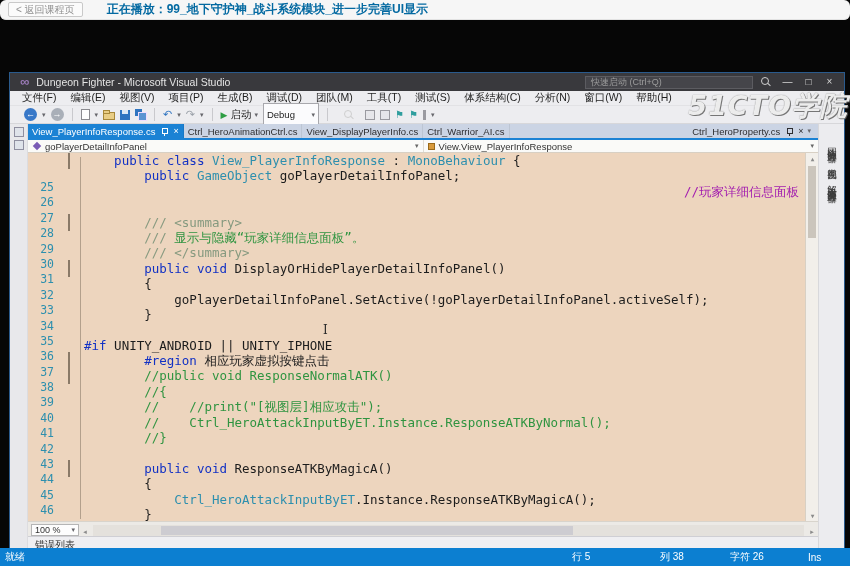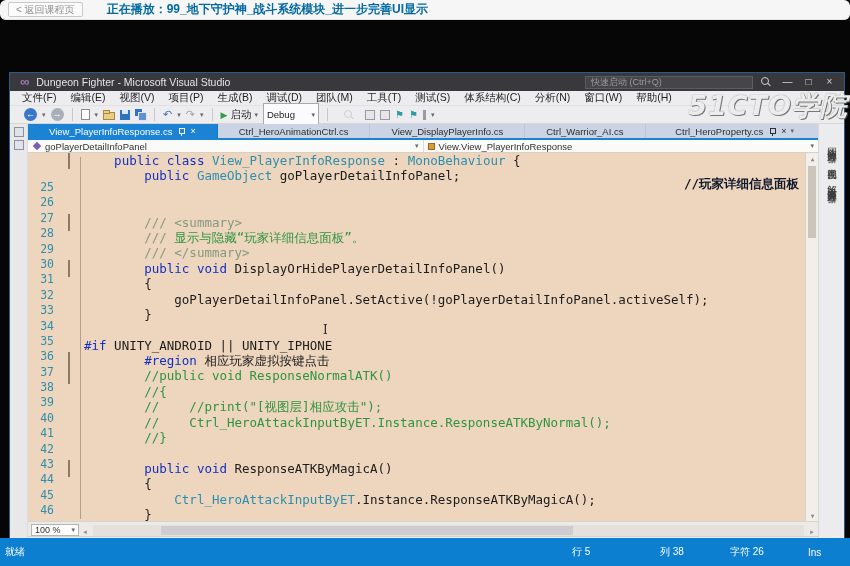--- a/index.html
+++ b/index.html
@@ -74,21 +74,21 @@
                 flex-direction:column; align-items:center; padding-top:3px; gap:3px; }
   .dock-ic { width:10px; height:10px; border:1px solid #8f8fa0; background:#dfe3ea; }
   #right-strip { width:26px; background:#ECECEF; border-left:1px solid #d8d8db; display:flex;
                  flex-direction:column; align-items:center; padding-top:16px; gap:14px; }
   .vtab { writing-mode:vertical-rl; text-orientation:upright; font-size:9.5px; color:#3b3b3b;
           letter-spacing:1px; cursor:pointer; white-space:nowrap; }
   #main { flex:1; display:flex; flex-direction:column; min-width:0; }
 
   
   #tabbar { height:14px; background:#CBD4E4; display:flex; align-items:stretch; }
-  .dtab { display:flex; align-items:center; padding:0 21px; font-size:9.5px; color:#2d2d30;
+  .dtab { display:flex; align-items:center; padding:0 4px; font-size:9.5px; color:#2d2d30;
           border-right:1px solid rgba(0,0,0,.07); cursor:pointer; white-space:nowrap; }
   .dtab.active { background:#1b82d4; color:#fff; }
   .pin { position:relative; width:7px; height:9px; margin-left:6px; }
   .pin::before { content:""; position:absolute; left:1px; top:1px; width:4px; height:4px;
                  border:1px solid currentColor; }
   .pin::after { content:""; position:absolute; left:3px; top:6px; width:1px; height:3px; background:currentColor; }
   .tabx { margin-left:5px; font-size:9px; }
   #tabbar-right { margin-left:auto; display:flex; align-items:center; padding-right:3px; }
   #tabbar-right .dtab { border-right:none; }
   #blue-underline { height:2px; background:#1b82d4; }
@@ -109,21 +109,21 @@
   .code-row { display:flex; height:15.4px; line-height:15.4px; position:relative; white-space:pre; }
   .lnum { width:40px; text-align:right; padding-right:14px; color:#2d8fae; font-size:11.5px;
           flex:none; z-index:1; background:#EDD5BE;margin-top:27px; }
   .fcell { width:16px; flex:none; z-index:1; }
   .foldbox { width:9px; height:9px; border:1px solid #8a7a68; background:#f3e8d8; position:relative;
              margin:3px auto 0; cursor:pointer; }
   .foldbox::after { content:""; position:absolute; left:1px; right:1px; top:3px; height:1px; background:#444; }
   .codetext { z-index:1; }
   .sp { color:#1c1c1c; } .sk { color:#1231c4; } .st { color:#2d8fae; }
   .sc { color:#2f9440; } .sd { color:#85997f; }
-  .tailcom { position:absolute; top:8px; color:#0f172a; z-index:1;font-weight:bold; }
+  .tailcom { position:absolute; top:16px; color:#a21caf; z-index:1; }
   .ibeam { position:absolute; top:1px; color:#2b2b2b; font-family:"DejaVu Serif", serif;
            font-size:12px; z-index:2; }
   #outline-guide { position:absolute; left:52px; top:4px; height:362px; width:1px; background:#b3a08c; z-index:0; }
   #vscroll { position:absolute; right:0; top:0; bottom:0; width:13px; background:#F2EFEA;
              border-left:1px solid #d8d0c4; }
   #vscroll .arr { width:13px; height:11px; text-align:center; font-size:6px; color:#8a8a8a; line-height:11px; cursor:pointer; }
   #vscroll .arr.dn { position:absolute; bottom:0; }
   #vthumb { position:absolute; left:2px; right:2px; top:13px; height:72px; background:#cbc5bc; cursor:pointer; }
 
   
@@ -133,21 +133,21 @@
               padding:0 3px; cursor:pointer; }
   .harr { width:12px; text-align:center; font-size:7px; color:#8a8a8a; cursor:pointer; }
   #htrack { flex:1; height:11px; position:relative; background:#E4E1DC; margin:0 2px; }
   #hthumb { position:absolute; left:68px; top:1px; height:9px; width:58%; background:#cdccd1; cursor:pointer; }
 
   
   #errorlistrow { height:16px; background:#EFEFF2; border-top:1px solid #cfcfd4; display:flex; align-items:center; }
   #errorlistrow span { font-size:10px; color:#333; padding-left:7px; cursor:pointer; }
 
   
-  #statusbar { position:absolute; left:0; right:0; bottom:0; height:28px; background:#0C7FD1;
+  #statusbar { position:absolute; left:0; right:0; bottom:0; height:18px; background:#0C7FD1;
                display:flex; align-items:center; color:#fff; font-size:10px; }
   #st-ready { padding-left:5px; }
   #st-right { margin-left:auto; display:flex; align-items:center; }
   #st-right .stitem { text-align:left; }
   #st-line { width:88px; } #st-col { width:70px; } #st-char { width:78px; }
   #st-ins { width:42px; padding-right:10px; text-align:right; }
 </style>
 </head>
 <body>
 

